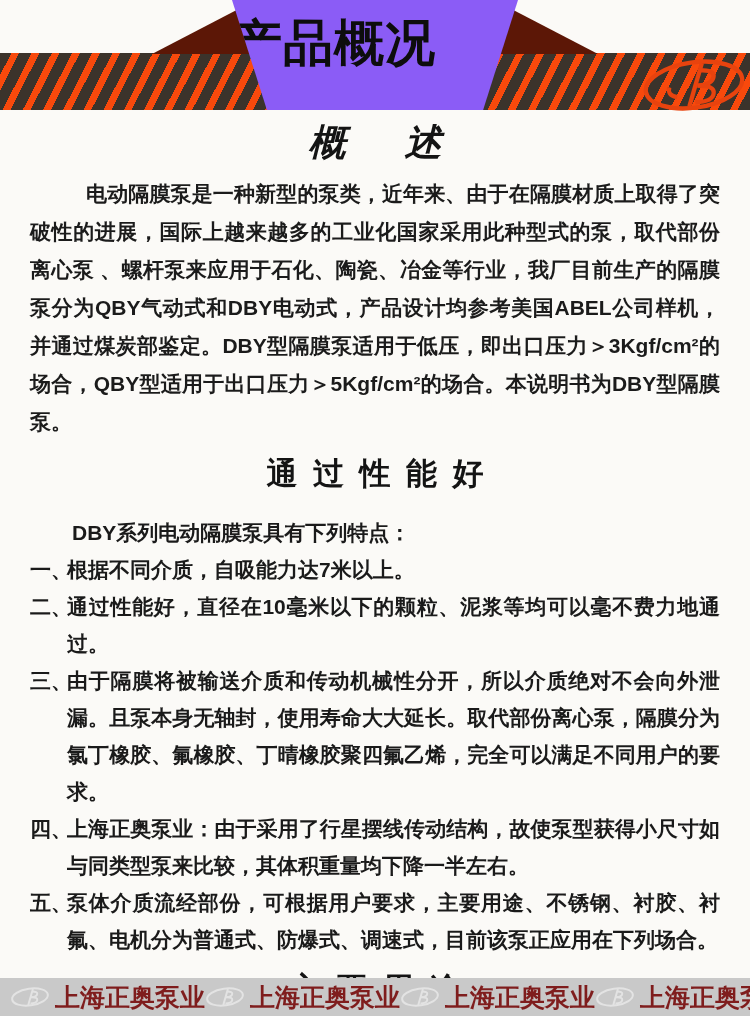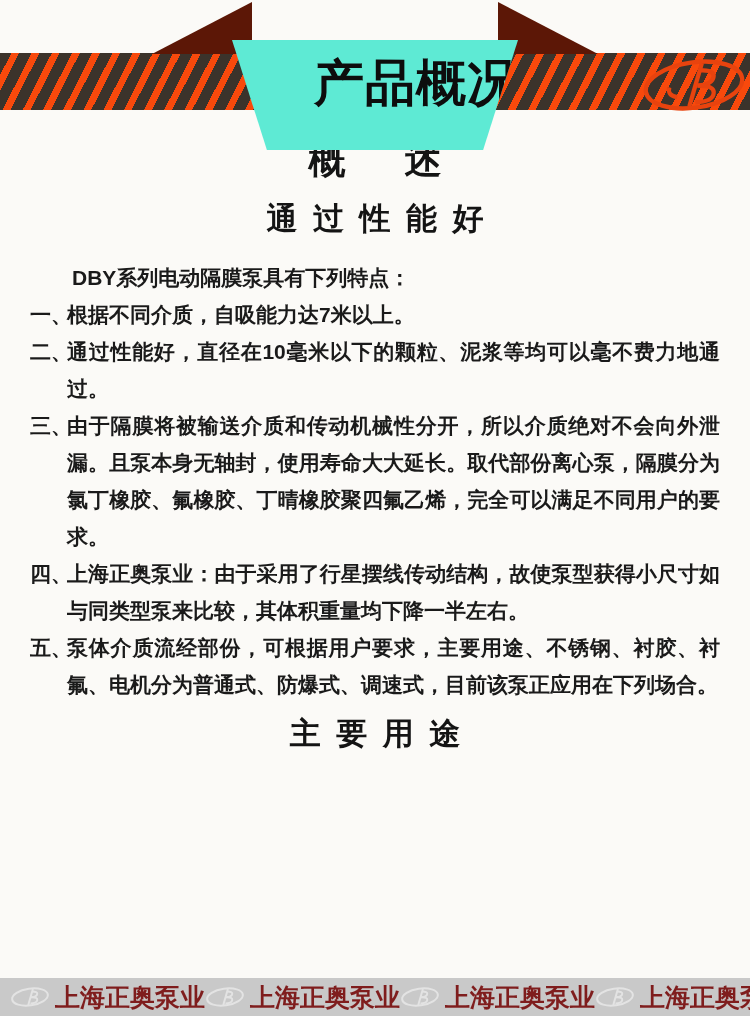--- a/index.html
+++ b/index.html
@@ -13,40 +13,39 @@
   .banner { position:relative; height:110px; background:#fbfaf7; }
   .stripe-band {
     position:absolute; left:0; top:53px; width:750px; height:57px;
     background:repeating-linear-gradient(-63deg, #3b332b 0 11px, #f8490c 11px 18px);
   }
   .ribbon-tri { position:absolute; top:2px; width:100px; height:52px; background:#5c1706; }
   .ribbon-tri.left  { left:152px; clip-path:polygon(100% 0, 100% 100%, 0 100%); }
   .ribbon-tri.right { left:498px; clip-path:polygon(0 0, 100% 100%, 0 100%); }
   .trapezoid {
     position:absolute; left:232px; top:0; width:286px; height:110px;
-    background:#5eead4; clip-path:polygon(0 0, 100% 0, 87.8% 100%, 12.2% 100%);
-    text-align:right;
-    margin-top:40px;
+    background:#8b5cf6; clip-path:polygon(0 0, 100% 0, 87.8% 100%, 12.2% 100%);
+    text-align:left;
   }
   .banner-title {
     margin-top:10px; font-size:50px; font-weight:700; color:#0d0d0d;
     letter-spacing:1px; font-family:"Liberation Sans", sans-serif;
   }
   .banner-subtitle {
     margin-top:6px; font-size:21px; color:#151515;
     font-family:"Liberation Serif", serif;
   }
   .logo-top { position:absolute; right:2px; top:58px; }
 
   
   .content { padding:0 30px; }
   .sec-heading { text-align:center; font-weight:700; color:#141414; }
   .sec-heading .spread-wide { letter-spacing:1.6em; margin-right:-1.6em; }
   .sec-heading .spread { letter-spacing:0.5em; margin-right:-0.5em; }
-  .h-overview { font-size:37px; padding-top:26px; }
+  .h-overview { font-size:37px; padding-top:8px;font-style:italic; }
   .h-features { font-size:31px; padding-top:12px; }
   .h-uses     { font-size:31px; padding-top:10px; }
 
   .para {
     margin-top:7px; font-size:21px; line-height:38px; font-weight:600;
     text-align:justify; text-indent:56px; color:#1b1b1b;
   }
   .feat-intro {
     margin-top:20px; font-size:21px; line-height:36px; font-weight:600; text-indent:42px;
   }
@@ -86,20 +85,21 @@
         </g>
       </svg>
     </span>
   </div>
 
   <div class="content">
 
     <div class="sec-heading h-overview">
       <span class="spread-wide">概述</span>
     </div>
+    <p class="para">电动隔膜泵是一种新型的泵类，近年来、由于在隔膜材质上取得了突破性的进展，国际上越来越多的工业化国家采用此种型式的泵，取代部份离心泵 、螺杆泵来应用于石化、陶瓷、冶金等行业，我厂目前生产的隔膜泵分为QBY气动式和DBY电动式，产品设计均参考美国ABEL公司样机，并通过煤炭部鉴定。DBY型隔膜泵适用于低压，即出口压力＞3Kgf/cm²的场合，QBY型适用于出口压力＞5Kgf/cm²的场合。本说明书为DBY型隔膜泵。</p>
 
     <div class="sec-heading h-features">
       <span class="spread">通过性能好</span>
     </div>
     <div class="feat-intro">DBY系列电动隔膜泵具有下列特点：</div>
 
     <div class="feat">
       <span class="feat-num">一、</span>
       <span>根据不同介质，自吸能力达7米以上。</span>
     </div>

